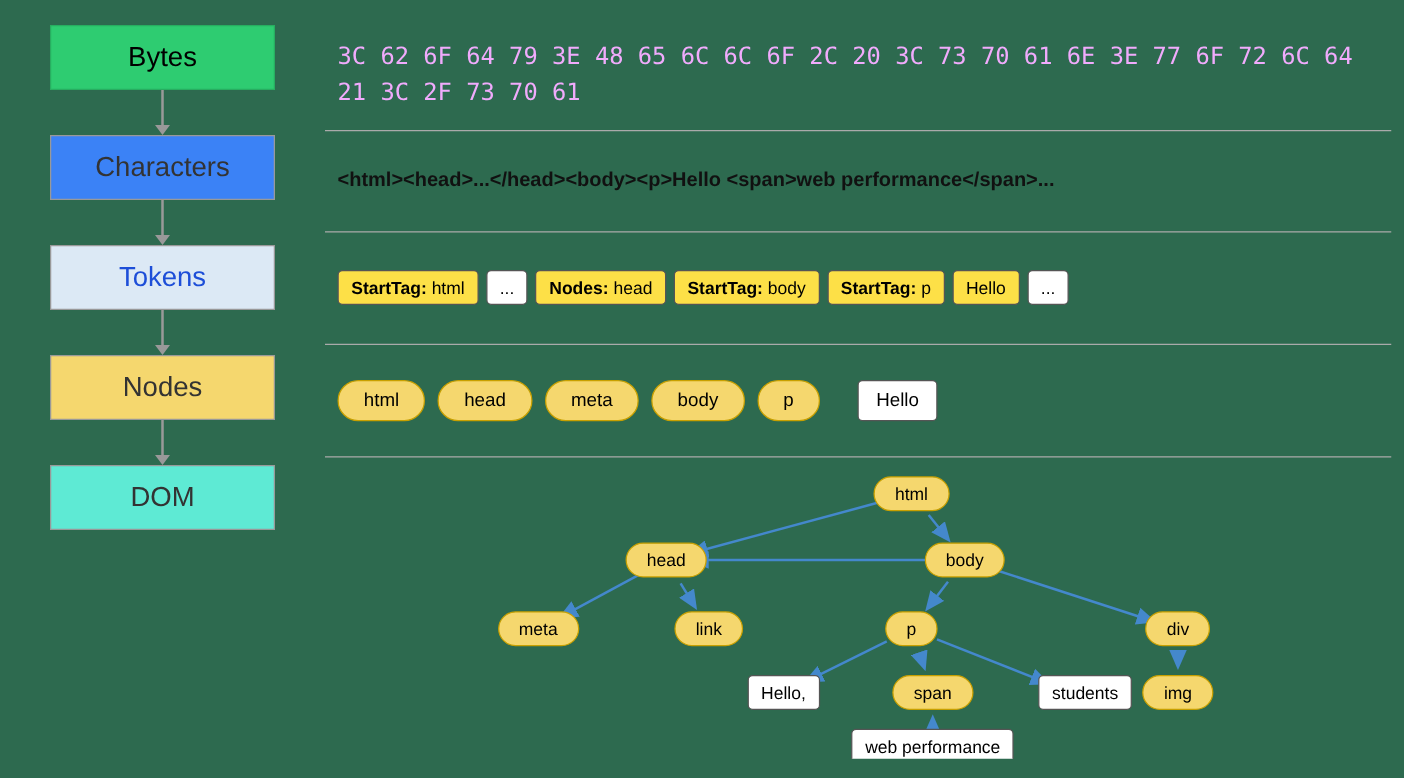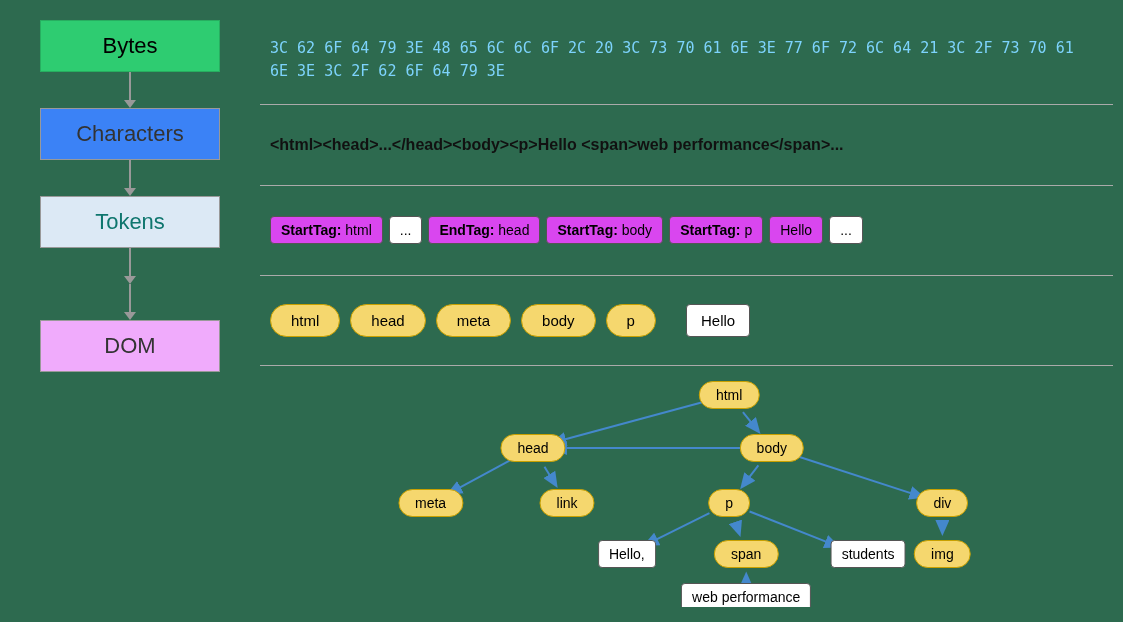--- a/index.html
+++ b/index.html
@@ -34,23 +34,23 @@
       padding: 12px 10px;
       text-align: center;
       font-size: 22px;
       font-weight: 500;
       border: 1.5px solid #999;
       border-radius: 0;
       position: relative;
     }
     .stage-bytes { background: #2ecc71; color: #000; border-color: #27ae60; }
     .stage-characters { background: #3b82f6; color: #333; }
-    .stage-tokens { background: #dce9f5; color: #0f766e; }
+    .stage-tokens { background: #dce9f5; color: #1d4ed8; }
     .stage-nodes { background: #f5d76e; color: #333; }
-    .stage-dom { background: #f0abfc; color: #333; }
+    .stage-dom { background: #5eead4; color: #333; }
 
     .connector {
       width: 2px;
       height: 28px;
       background: #999;
       margin: 0 auto;
     }
     .arrow-down {
       width: 0;
       height: 0;
@@ -71,23 +71,23 @@
       flex: 1;
       border-bottom: 1.5px solid #aaa;
       display: flex;
       align-items: center;
       padding: 6px 10px;
     }
     .section:last-child { border-bottom: none; }
 
     
     .bytes-text {
-      font-size: 15px;
+      font-size: 19px;
       font-family: monospace;
-      color: #7dd3fc;
+      color: #f0abfc;
       line-height: 1.5;
     }
 
     
     .chars-text {
       font-size: 16px;
       font-weight: bold;
       color: #111;
     }
 
@@ -96,21 +96,21 @@
       display: flex;
       flex-wrap: wrap;
       gap: 6px;
       align-items: center;
     }
     .token-box {
       border: 1.5px solid #555;
       border-radius: 4px;
       padding: 5px 10px;
       font-size: 14px;
-      background: #d946ef;
+      background: #fde047;
       white-space: nowrap;
     }
     .token-box .token-label { font-weight: bold; }
     .token-dots {
       border: 1.5px solid #555;
       border-radius: 4px;
       padding: 5px 10px;
       background: #fff;
       font-size: 14px;
     }
@@ -200,50 +200,52 @@
     <div class="stage-box stage-characters">
       <span>Characters</span>
     </div>
     <div class="connector"></div>
     <div class="arrow-down"></div>
     <div class="stage-box stage-tokens">
       <span>Tokens</span>
     </div>
     <div class="connector"></div>
     <div class="arrow-down"></div>
+    <div class="stage-box stage-nodes">
+      <span>Nodes</span>
+    </div>
     <div class="connector"></div>
     <div class="arrow-down"></div>
     <div class="stage-box stage-dom">
       <span>DOM</span>
     </div>
   </div>
 
   <div class="right-col">
 
     <div class="section" style="flex:0.8;">
       <div class="bytes-text">
         <span>3C 62 6F 64 79 3E 48 65 6C 6C 6F 2C 20 3C 73 70 61 6E 3E 77 6F 72 6C 64 21 3C 2F 73 70 61</span><br>
-        <span>6E 3E 3C 2F 62 6F 64 79 3E</span>
       </div>
     </div>
 
     <div class="section" style="flex:0.7;">
       <div class="chars-text">
         <span>&lt;html&gt;&lt;head&gt;...&lt;/head&gt;&lt;body&gt;&lt;p&gt;Hello &lt;span&gt;web performance&lt;/span&gt;...</span>
       </div>
     </div>
 
     <div class="section" style="flex:0.8;">
       <div class="tokens-row">
         <div class="token-box">
           <span class="token-label">StartTag:</span> html
         </div>
         <div class="token-dots">...</div>
         <div class="token-box">
-          <span class="token-label">EndTag:</span> head
+          <span class="token-label">Nodes:</span> head
         </div>
         <div class="token-box">
           <span class="token-label">StartTag:</span> body
         </div>
         <div class="token-box">
           <span class="token-label">StartTag:</span> p
         </div>
         <div class="token-box">Hello</div>
         <div class="token-dots">...</div>
       </div>

